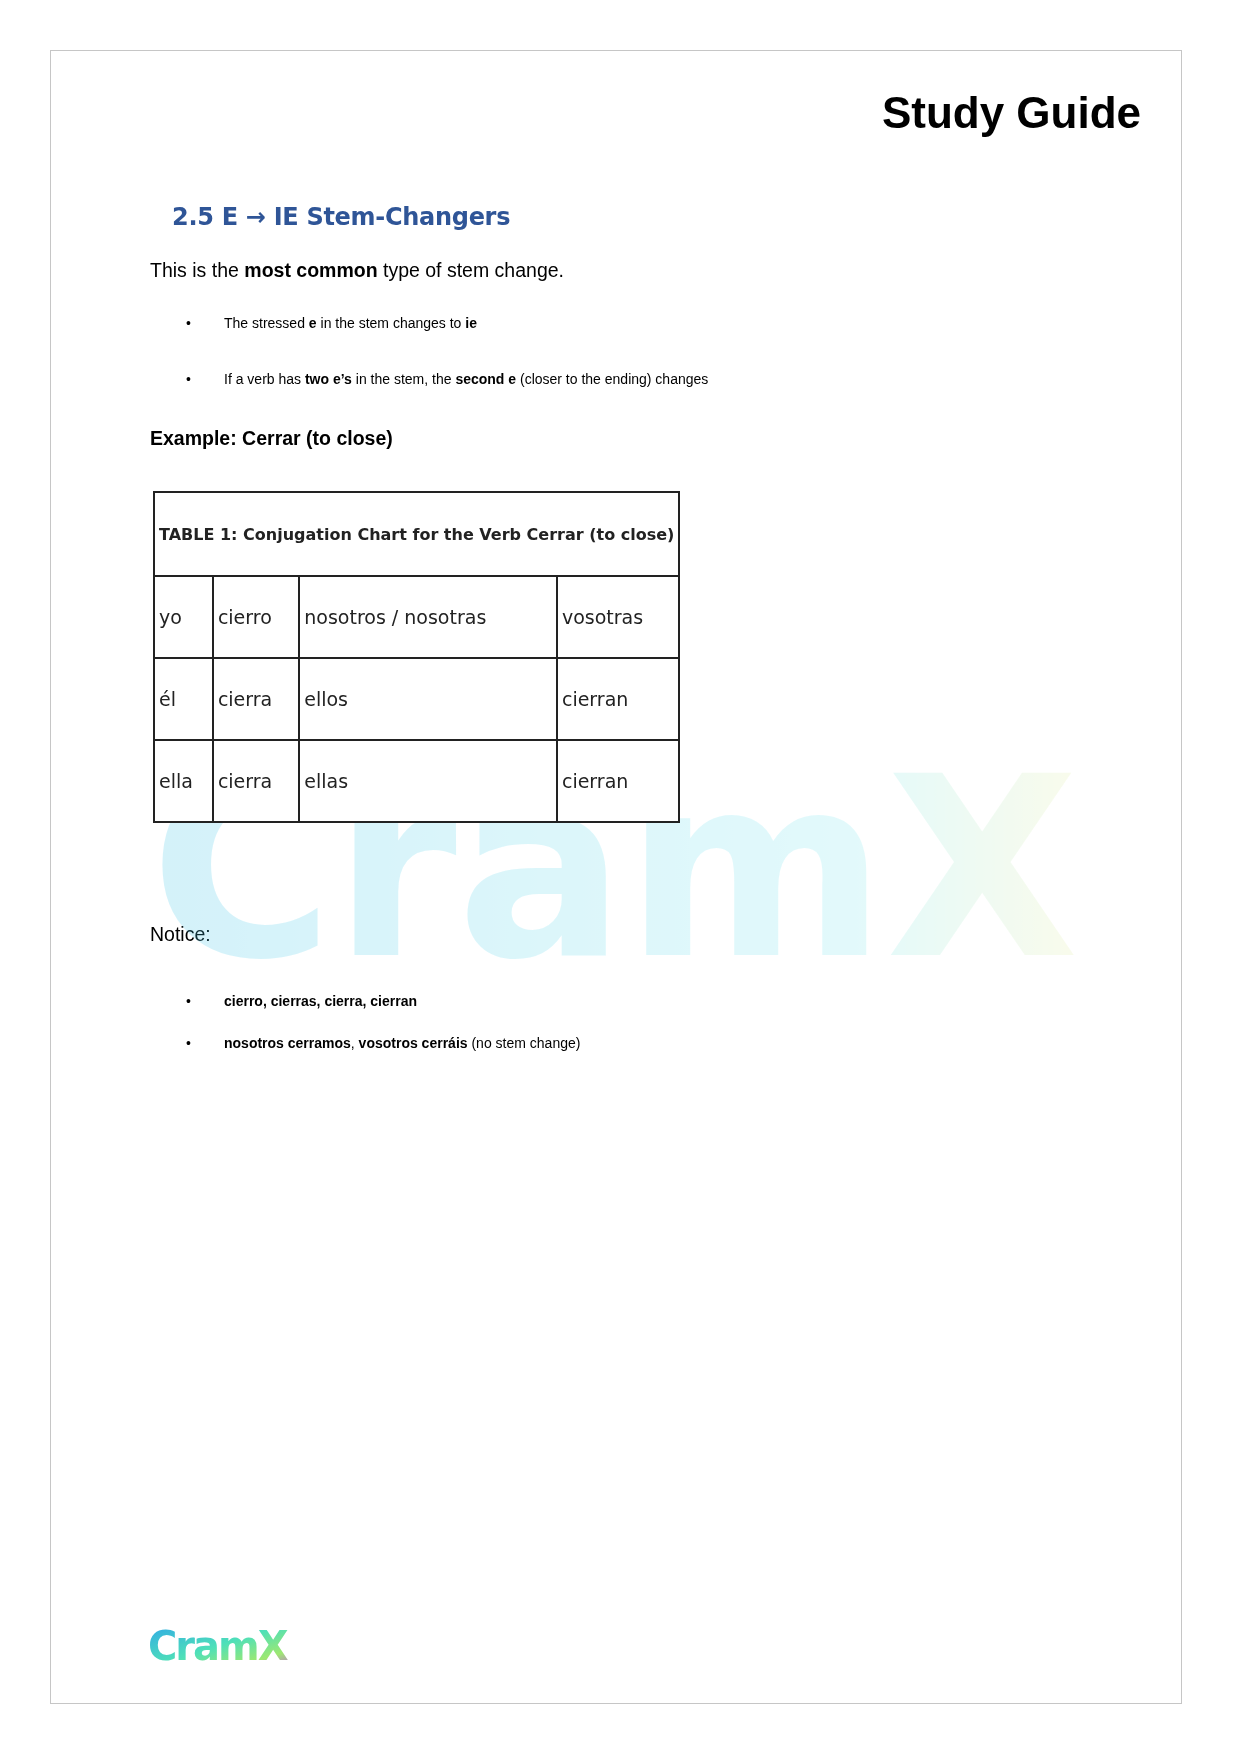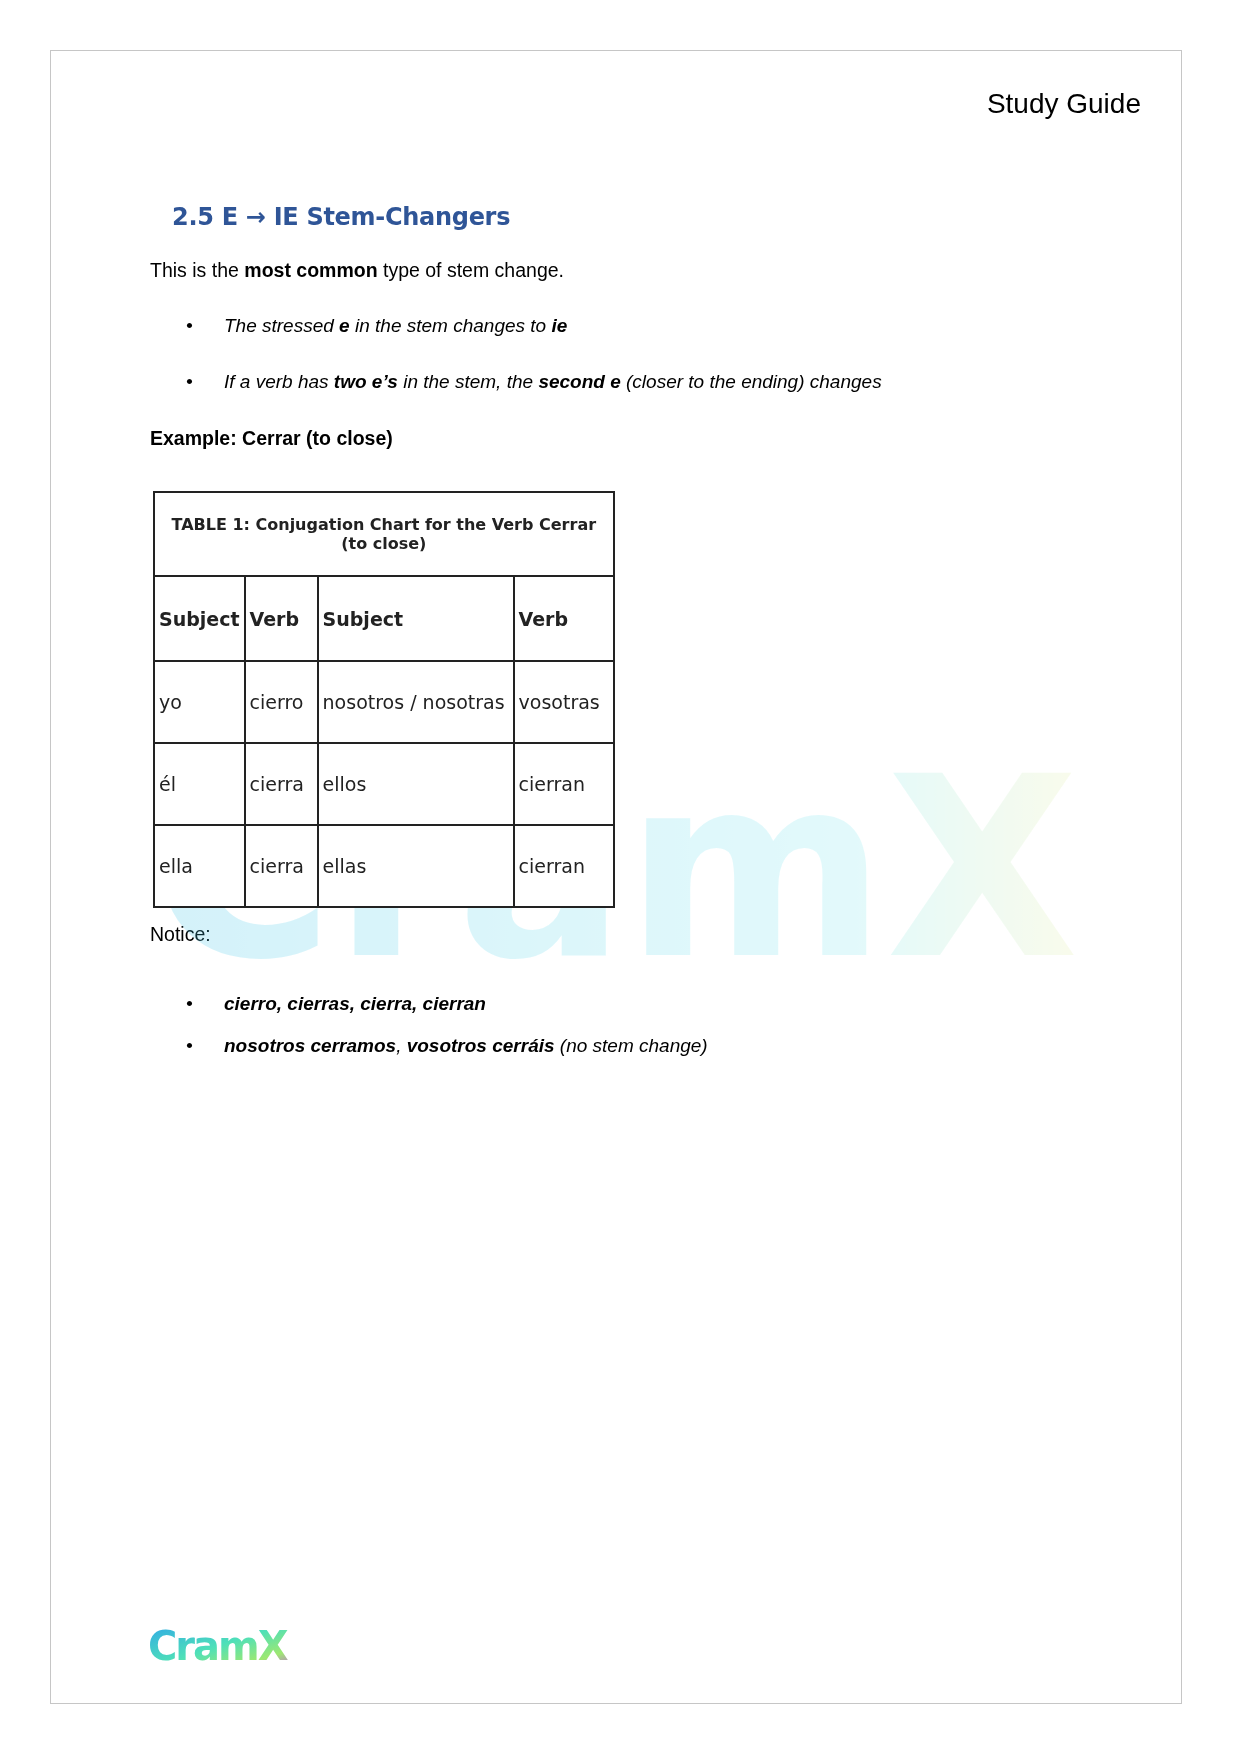--- a/index.html
+++ b/index.html
@@ -1,21 +1,21 @@
 <!DOCTYPE html>
 <html><head>
 <meta charset="utf-8">
 <style>
   html, body { margin:0; padding:0; background:#ffffff; }
   body { width:1241px; height:1754px; position:relative; overflow:hidden; font-family:"Liberation Sans", sans-serif; color:#000; }
   .page { position:absolute; left:50px; top:50px; width:1132px; height:1654px; border:1px solid #c6c6c6; box-sizing:border-box; background:#fff; }
-  .header-title { position:absolute; right:100px; top:88px; font-size:28px; font-weight:normal; }
+  .header-title { position:absolute; right:100px; top:88px; font-size:44px; font-weight:bold; }
   .section-title { position:absolute; left:150px; top:203px; font-family:"DejaVu Sans", sans-serif; font-size:24px; font-weight:bold; color:#2f5597; letter-spacing:-0.3px;margin-left:22px; }
   .para { position:absolute; left:150px; font-size:19.5px; }
-  .bullet { position:absolute; left:186px; font-size:19px;font-style:italic; }
+  .bullet { position:absolute; left:186px; font-size:14px; }
   .bullet .dot { display:inline-block; width:38px; }
   table.conj { position:absolute; left:153px; top:491px; border-collapse:collapse; font-family:"DejaVu Sans", sans-serif; font-size:19px; color:#222; background:#fff; z-index:2; }
   table.conj td, table.conj th { border:2px solid #222; padding:16px 4px; text-align:left; vertical-align:middle; }
   .cap-cell { height:50px; font-size:16px; font-weight:bold; text-align:center !important; }
   .hdr-row th { height:51px; font-weight:bold; vertical-align:top; padding-top:6px; }
   .body-row td { height:48px; }
   .watermark { position:absolute; left:150px; top:755px; width:940px; height:235px; z-index:1; opacity:0.22; pointer-events:none; }
   .logo { position:absolute; left:148px; top:1620px; width:150px; height:50px; }
 </style>
 </head>
@@ -38,26 +38,20 @@
 <div class="bullet" style="top:371px;">
   <span class="dot">•</span><span>If a verb has </span><b>two e’s</b><span> in the stem, the </span><b>second e</b><span> (closer to the ending) changes</span>
 </div>
 
 <div class="para" style="top:427px; font-weight:bold;">Example: Cerrar (to close)</div>
 
 <table class="conj">
   <tbody>
       <tr>
     <td colspan="4" class="cap-cell">TABLE 1: Conjugation Chart for the Verb Cerrar (to close)</td>
-  </tr>
-  <tr class="hdr-row">
-    <th style="width:72px">Subject</th>
-    <th style="width:63px">Verb</th>
-    <th style="width:186px">Subject</th>
-    <th style="width:90px">Verb</th>
   </tr>
   <tr class="body-row">
     <td>yo</td>
         <td>cierro</td>
         <td>nosotros / nosotras</td>
         <td>vosotras</td>
   </tr>
   <tr class="body-row">
     <td>él</td>
         <td>cierra</td>

